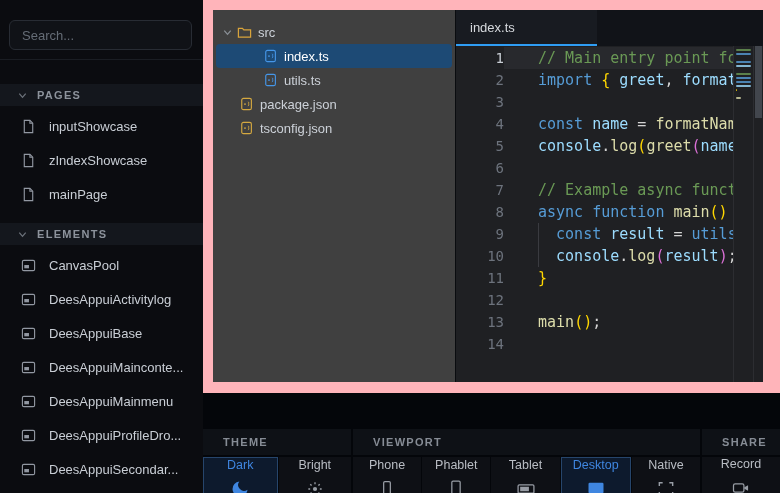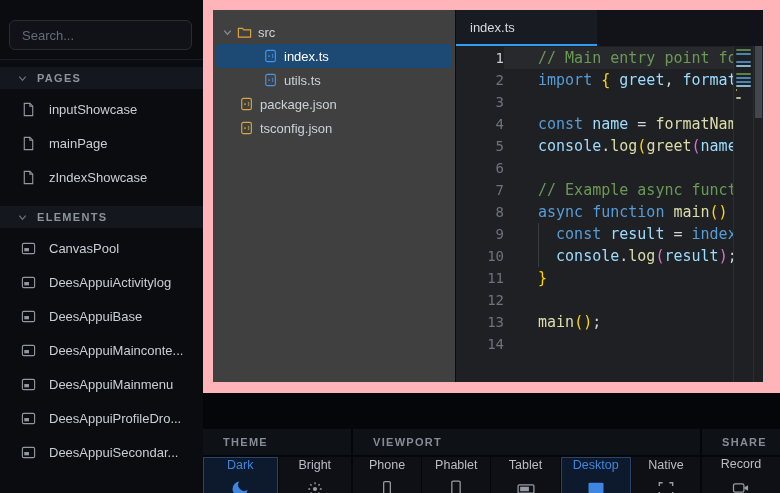--- a/index.html
+++ b/index.html
@@ -7,21 +7,21 @@
   .app{position:relative;width:780px;height:493px;}
 
   
   .sidebar{position:absolute;left:0;top:0;width:203px;height:493px;background:#0b0c10;overflow:hidden;}
   .search-wrap{padding:20px 11px 9px 9px;border-bottom:1px solid #1a1d23;}
   .search{width:100%;box-sizing:border-box;height:30px;background:#101217;border:1px solid #282c34;
     border-radius:6px;color:#aeb3bb;font-size:13px;padding:0 12px;outline:none;}
   .search::placeholder{color:#656c76;}
   .sec-header{height:22px;background:#14171d;display:flex;align-items:center;gap:9px;
     padding-left:17px;color:#8d939c;font-size:11px;font-weight:700;letter-spacing:1.3px;margin-top:10px;}
-  .sec-header:first-of-type{margin-top:7px;align-items:center;}
+  .sec-header:first-of-type{margin-top:24px;align-items:center;}
   .sec-header .icn{color:#6c727b;display:flex;}
   .sec-items{padding:3px 0 2px 0;}
   .side-item{height:34px;display:flex;align-items:center;gap:13px;padding-left:21px;
     color:#c9ced5;font-size:13px;cursor:pointer;}
   .side-item .icn{color:#9298a2;display:flex;}
 
   
   .main{position:absolute;left:203px;top:0;width:577px;height:393px;background:var(--pink);
     box-sizing:border-box;padding:10px 17px 11px 10px;}
   .canvas{width:100%;height:100%;background:#404040;display:flex;overflow:hidden;justify-content:flex-end;}
@@ -95,30 +95,30 @@
             </span>
             <span>inputShowcase</span>
           </div>
           <div class="side-item">
             <span class="icn ">
               <svg viewBox="0 0 16 16" width="15" height="15">
                 <path d="M3.5 1.5h6l3 3v10h-9z" fill="none" stroke="currentColor" stroke-width="1.2"></path>
                 <path d="M9.5 1.5v3h3" fill="none" stroke="currentColor" stroke-width="1.2"></path>
               </svg>
             </span>
-            <span>mainPage</span>
+            <span>zIndexShowcase</span>
           </div>
           <div class="side-item">
             <span class="icn ">
               <svg viewBox="0 0 16 16" width="15" height="15">
                 <path d="M3.5 1.5h6l3 3v10h-9z" fill="none" stroke="currentColor" stroke-width="1.2"></path>
                 <path d="M9.5 1.5v3h3" fill="none" stroke="currentColor" stroke-width="1.2"></path>
               </svg>
             </span>
-            <span>zIndexShowcase</span>
+            <span>mainPage</span>
           </div>
         </div>
         <div class="sec-header">
           <span class="icn ">
             <svg viewBox="0 0 12 12" width="11" height="11">
               <polyline points="2.5,4 6,8 9.5,4" fill="none" stroke="currentColor" stroke-width="1.4"></polyline>
             </svg>
           </span>
           <span>ELEMENTS</span>
         </div>
@@ -256,21 +256,21 @@
         <div class="editor-body">
           <div class="code" id="code">
               <div class="cl active"><span class="ln">1</span><span class="lt"><span style="color:#6A9955">// Main entry point for the app</span></span></div>
               <div class="cl"><span class="ln">2</span><span class="lt"><span style="color:#569CD6">import</span><span style="color:#D4D4D4"> </span><span style="color:#FFD700">{</span><span style="color:#D4D4D4"> </span><span style="color:#9CDCFE">greet</span><span style="color:#D4D4D4">, </span><span style="color:#9CDCFE">formatName</span></span></div>
               <div class="cl"><span class="ln">3</span><span class="lt"></span></div>
               <div class="cl"><span class="ln">4</span><span class="lt"><span style="color:#569CD6">const</span><span style="color:#D4D4D4"> </span><span style="color:#9CDCFE">name</span><span style="color:#D4D4D4"> = </span><span style="color:#DCDCAA">formatName</span></span></div>
               <div class="cl"><span class="ln">5</span><span class="lt"><span style="color:#9CDCFE">console</span><span style="color:#D4D4D4">.</span><span style="color:#DCDCAA">log</span><span style="color:#FFD700">(</span><span style="color:#DCDCAA">greet</span><span style="color:#DA70D6">(</span><span style="color:#9CDCFE">name</span></span></div>
               <div class="cl"><span class="ln">6</span><span class="lt"></span></div>
               <div class="cl"><span class="ln">7</span><span class="lt"><span style="color:#6A9955">// Example async function</span></span></div>
               <div class="cl"><span class="ln">8</span><span class="lt"><span style="color:#569CD6">async</span><span style="color:#D4D4D4"> </span><span style="color:#569CD6">function</span><span style="color:#D4D4D4"> </span><span style="color:#DCDCAA">main</span><span style="color:#FFD700">()</span><span style="color:#D4D4D4"> </span></span></div>
-              <div class="cl"><span class="ln">9</span><span class="lt"><span class="guide"></span><span style="color:#D4D4D4">  </span><span style="color:#569CD6">const</span><span style="color:#D4D4D4"> </span><span style="color:#9CDCFE">result</span><span style="color:#D4D4D4"> = </span><span style="color:#569CD6">index</span></span></div>
+              <div class="cl"><span class="ln">9</span><span class="lt"><span class="guide"></span><span style="color:#D4D4D4">  </span><span style="color:#569CD6">const</span><span style="color:#D4D4D4"> </span><span style="color:#9CDCFE">result</span><span style="color:#D4D4D4"> = </span><span style="color:#569CD6">utils</span></span></div>
               <div class="cl"><span class="ln">10</span><span class="lt"><span class="guide"></span><span style="color:#D4D4D4">  </span><span style="color:#9CDCFE">console</span><span style="color:#D4D4D4">.</span><span style="color:#DCDCAA">log</span><span style="color:#DA70D6">(</span><span style="color:#9CDCFE">result</span><span style="color:#DA70D6">)</span><span style="color:#D4D4D4">;</span></span></div>
               <div class="cl"><span class="ln">11</span><span class="lt"><span style="color:#FFD700">}</span></span></div>
               <div class="cl"><span class="ln">12</span><span class="lt"></span></div>
               <div class="cl"><span class="ln">13</span><span class="lt"><span style="color:#DCDCAA">main</span><span style="color:#FFD700">()</span><span style="color:#D4D4D4">;</span></span></div>
               <div class="cl"><span class="ln">14</span><span class="lt"></span></div>
             </div>
           <div class="minimap" id="minimap">
               <div class="mm-bar" style="width:15px;background:#6A9955"></div>
               <div class="mm-bar" style="width:15px;background:#569CD6"></div>
               <div class="mm-bar" style="width:0"></div>

